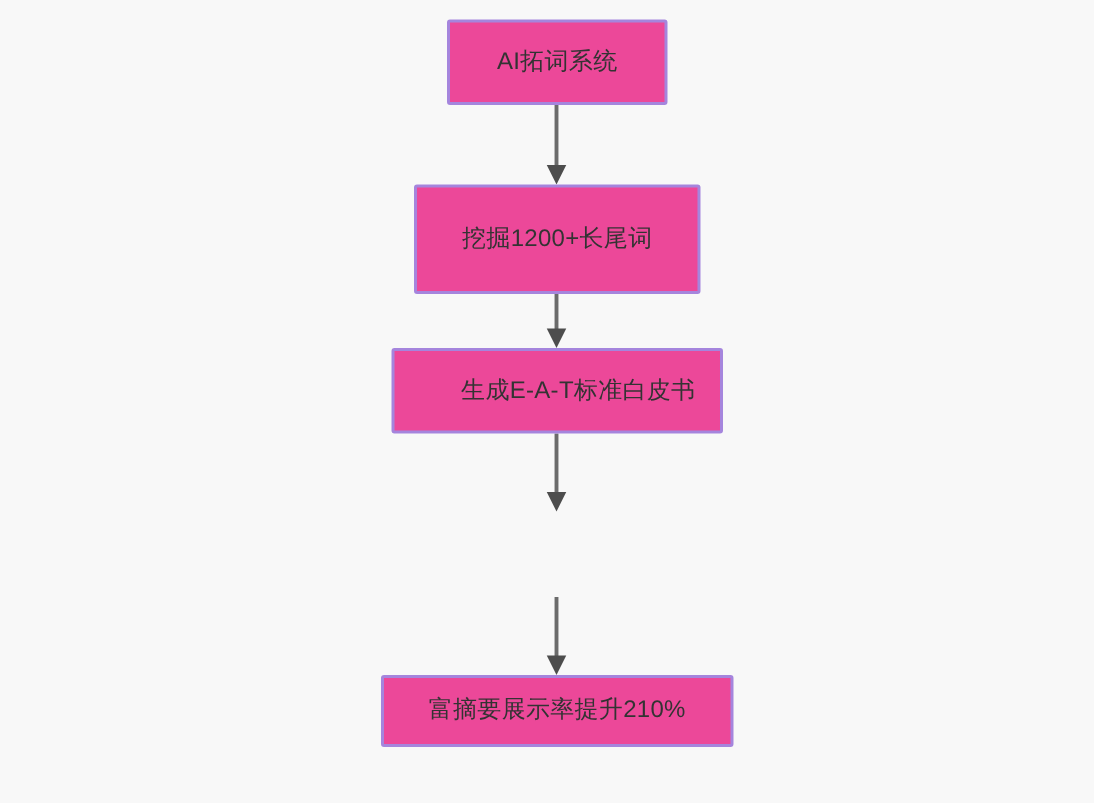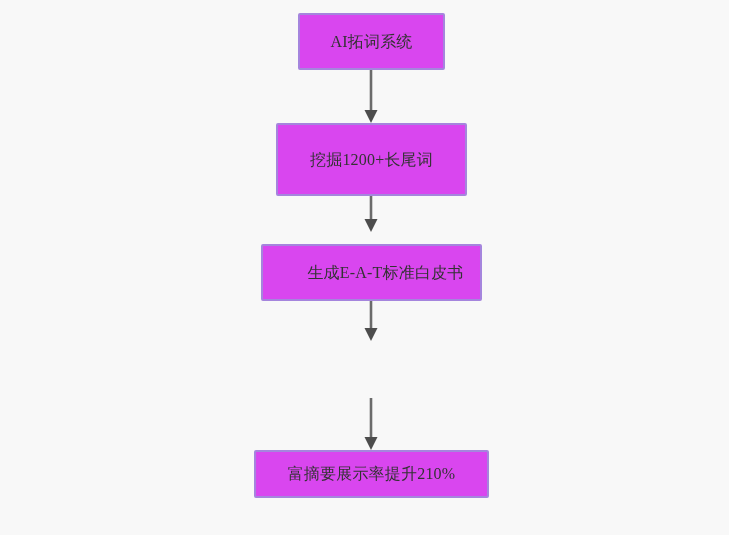--- a/index.html
+++ b/index.html
@@ -15,32 +15,32 @@
   }
   #flowchart-canvas {
     position: relative;
     width: 729px;
     height: 535px;
     background: #f8f8f8;
   }
   .node {
     position: absolute;
     box-sizing: border-box;
-    background: #d946ef;
+    background: #ec4899;
     border: 2px solid #a585dd;
     border-radius: 2px;
     display: flex;
     align-items: center;
     justify-content: center;
     color: #333333;
     font-size: 16px;
     line-height: 1.2;
     letter-spacing: 0.2px;
     white-space: nowrap;
-    font-family: Liberation Serif, serif;
+    font-family: Liberation Sans, sans-serif;
   }
   .node-label {
     display: block;
     text-align: center;
   }
   .edge {
     position: absolute;
     overflow: visible;
   }
   .edge-line {
@@ -78,21 +78,21 @@
   </svg>
 
   <div class="node" style="left:298px; top:13px; width:147px; height:57px;">
     <span class="node-label">AI拓词系统</span>
   </div>
 
   <div class="node" style="left:276px; top:123px; width:191px; height:73px;">
     <span class="node-label">挖掘1200+长尾词</span>
   </div>
 
-  <div class="node" style="left:261px; top:244px; width:221px; height:57px;padding-left:28px;">
+  <div class="node" style="left:261px; top:232px; width:221px; height:57px;padding-left:28px;">
     <span class="node-label">生成E-A-T标准白皮书</span>
   </div>
 
 
   <div class="node" style="left:254px; top:450px; width:235px; height:48px;">
     <span class="node-label">富摘要展示率提升210%</span>
   </div>
 
 </div>
 

